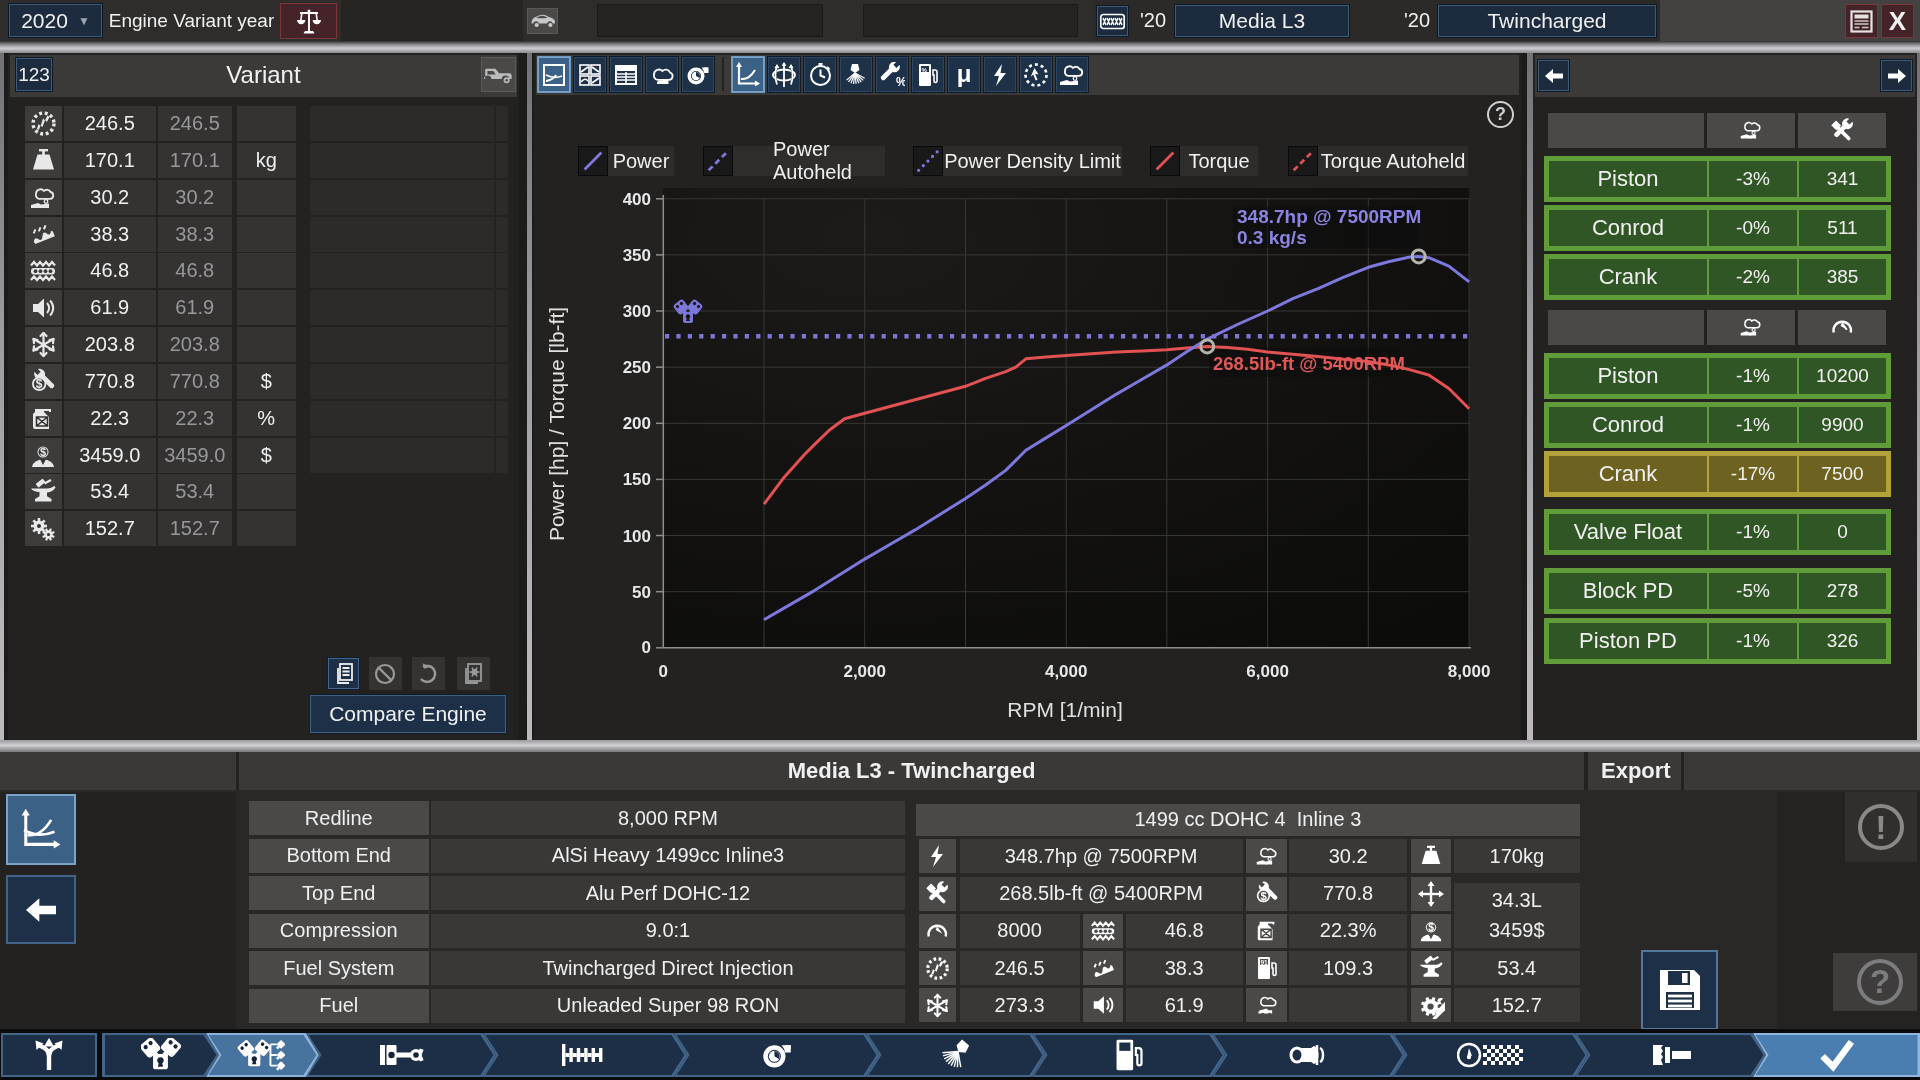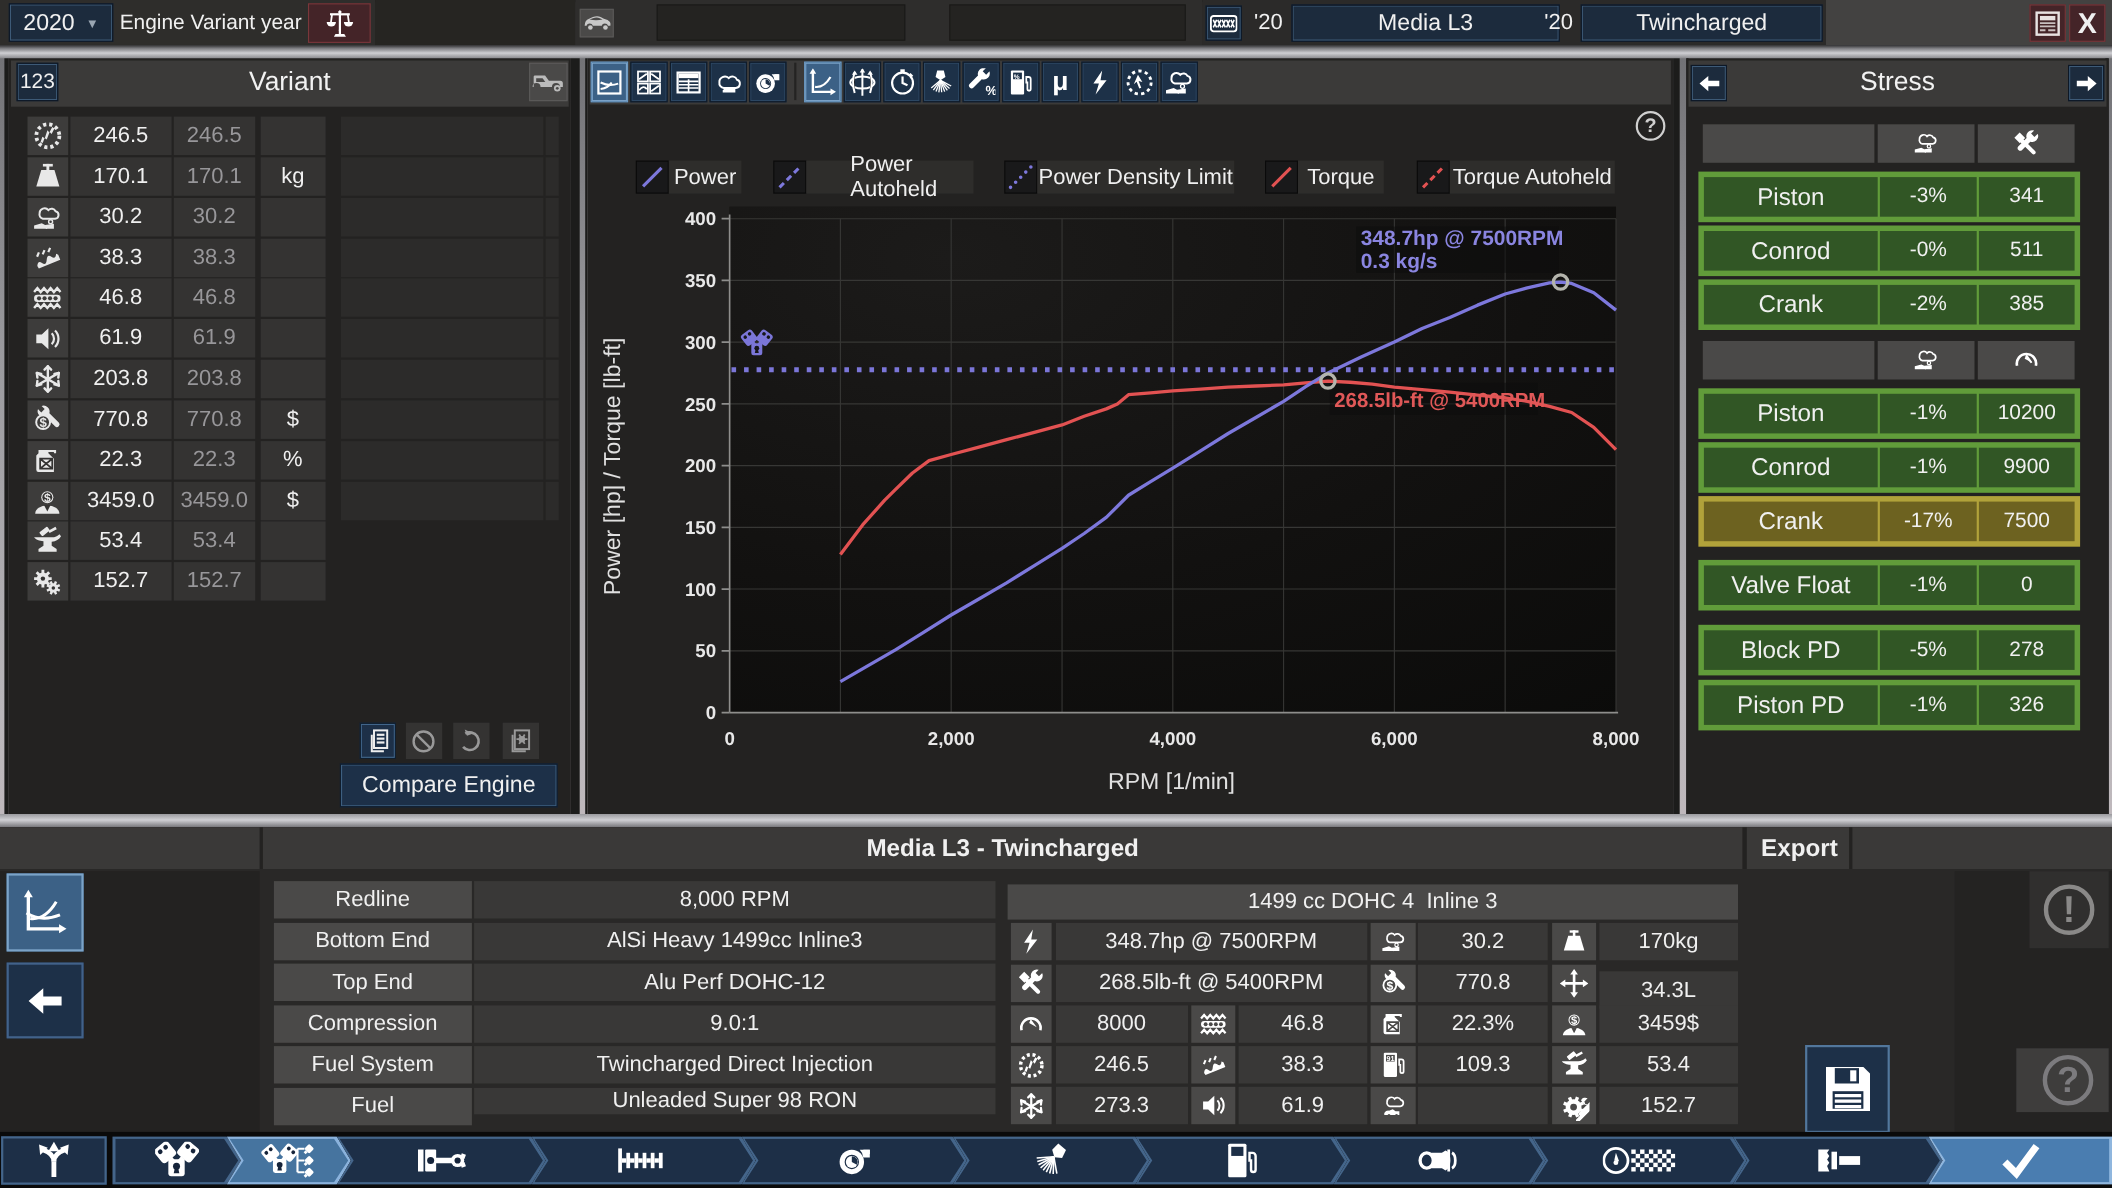--- a/index.html
+++ b/index.html
@@ -79,21 +79,21 @@
     <svg width="25" height="17" viewBox="0 0 25 16">
         <rect x="0.8" y="1" width="23.4" height="14" rx="2.5" fill="none" stroke="#fff" stroke-width="1.7"></rect>
         <path d="M2.4 5.2 l1.1-1.1 1 1.9 1-1.9 1.1 1.1 -1.5 2.8 1.5 2.8 -1.1 1.1 -1-1.9 -1 1.9 -1.1-1.1 1.5-2.8z" fill="#fff"></path>
         <path d="M6.4 5.2 l1.1-1.1 1 1.9 1-1.9 1.1 1.1 -1.5 2.8 1.5 2.8 -1.1 1.1 -1-1.9 -1 1.9 -1.1-1.1 1.5-2.8z" fill="#fff"></path>
         <path d="M10.4 5.2 l1.1-1.1 1 1.9 1-1.9 1.1 1.1 -1.5 2.8 1.5 2.8 -1.1 1.1 -1-1.9 -1 1.9 -1.1-1.1 1.5-2.8z" fill="#fff"></path>
         <path d="M14.4 5.2 l1.1-1.1 1 1.9 1-1.9 1.1 1.1 -1.5 2.8 1.5 2.8 -1.1 1.1 -1-1.9 -1 1.9 -1.1-1.1 1.5-2.8z" fill="#fff"></path>
         <path d="M18.4 5.2 l1.1-1.1 1 1.9 1-1.9 1.1 1.1 -1.5 2.8 1.5 2.8 -1.1 1.1 -1-1.9 -1 1.9 -1.1-1.1 1.5-2.8z" fill="#fff"></path>
       </svg>
   </div>
   <div class="abs vc" style="left:1133px;top:0;width:40px;height:41px;font-size:20px;">'20</div>
-  <div class="abs navybtn vc" style="left:1174px;top:4px;width:244px;height:34px;font-size:21px;">Media L3</div>
+  <div class="abs navybtn vc" style="left:1174px;top:4px;width:176px;height:34px;font-size:21px;">Media L3</div>
   <div class="abs vc" style="left:1397px;top:0;width:40px;height:41px;font-size:20px;">'20</div>
   <div class="abs navybtn vc" style="left:1437px;top:4px;width:220px;height:34px;font-size:21px;">Twincharged</div>
   <div class="abs redbtn vc" style="left:1845px;top:4px;width:33px;height:34px;">
     <svg width="23" height="23" viewBox="0 0 23 23">
         <rect x="1.5" y="1.5" width="20" height="20" fill="none" stroke="#e8e2e2" stroke-width="2.2"></rect>
         <rect x="4.5" y="4.5" width="14" height="4" fill="#e8e2e2"></rect>
         <g stroke="#c9bfbf" stroke-width="1.6">
           <line x1="4.5" y1="11" x2="18.5" y2="11"></line>
           <line x1="4.5" y1="14" x2="18.5" y2="14"></line>
           <line x1="4.5" y1="17.5" x2="9.5" y2="17.5"></line>
@@ -594,23 +594,20 @@
 <text x="30" y="327" font-size="21" fill="#e0e0e0" text-anchor="middle" transform="rotate(-90 30 327)">Power [hp] / Torque [lb-ft]</text>
 </svg>
   </div>
 <div id="rightpanel" class="panel" style="left:1533px; top:53px; width:384px; height:687px;">
     <div class="phead" style="height:42px;"></div>
 <div class="abs navybtn vc" style="left:4px;top:6px;width:33px;height:33px;">
       <svg width="22" height="18" viewBox="0 0 22 18">
         <path d="M10 2 L2 9 l8 7 v-4.5 h10 v-5 H10z" fill="#fff"></path>
       </svg>
     </div>
-<div class="abs vc" style="left:0;top:4px;width:384px;height:36px;">
-      <span class="ptitle">Stress</span>
-    </div>
 <div class="abs navybtn vc" style="left:347px;top:6px;width:33px;height:33px;">
       <svg width="22" height="18" viewBox="0 0 22 18">
         <path d="M12 2 l8 7 -8 7 v-4.5 H2 v-5 h10z" fill="#fff"></path>
       </svg>
     </div>
 <div class="abs" style="left:11px;top:59.5px;width:347px;height:35px;">
 <div class="abs vc" style="left:4px;top:0;width:156px;height:35px;background:#4a4948;"></div>
 <div class="abs vc" style="left:163px;top:0;width:88px;height:35px;background:#4a4948;">
         <svg width="26" height="24" viewBox="0 0 28 28">
           <path d="M7 10 a4.5 4.5 0 0 1 8-3 a4 4 0 0 1 6.5 1 a3.5 3.5 0 0 1 -.5 6.9 h-11 a4 4 0 0 1-3-5z" fill="none" stroke="#fff" stroke-width="1.8"></path>
@@ -721,21 +718,21 @@
 <div class="abs vc" style="left:431px;top:49.4px;width:474px;height:34px;background:#393837;font-size:20px;">8,000 RPM</div>
 <div class="abs vc" style="left:248.5px;top:86.9px;width:180.5px;height:34px;background:#4a4948;font-size:20px;">Bottom End</div>
 <div class="abs vc" style="left:431px;top:86.9px;width:474px;height:34px;background:#393837;font-size:20px;">AlSi Heavy 1499cc Inline3</div>
 <div class="abs vc" style="left:248.5px;top:124.4px;width:180.5px;height:34px;background:#4a4948;font-size:20px;">Top End</div>
 <div class="abs vc" style="left:431px;top:124.4px;width:474px;height:34px;background:#393837;font-size:20px;">Alu Perf DOHC-12</div>
 <div class="abs vc" style="left:248.5px;top:161.9px;width:180.5px;height:34px;background:#4a4948;font-size:20px;">Compression</div>
 <div class="abs vc" style="left:431px;top:161.9px;width:474px;height:34px;background:#393837;font-size:20px;">9.0:1</div>
 <div class="abs vc" style="left:248.5px;top:199.4px;width:180.5px;height:34px;background:#4a4948;font-size:20px;">Fuel System</div>
 <div class="abs vc" style="left:431px;top:199.4px;width:474px;height:34px;background:#393837;font-size:20px;">Twincharged Direct Injection</div>
 <div class="abs vc" style="left:248.5px;top:236.9px;width:180.5px;height:34px;background:#4a4948;font-size:20px;">Fuel</div>
-<div class="abs vc" style="left:431px;top:236.9px;width:474px;height:24px;background:#393837;font-size:20px;">Unleaded Super 98 RON</div>
+<div class="abs vc" style="left:431px;top:236.9px;width:474px;height:34px;background:#393837;font-size:20px;">Unleaded Super 98 RON</div>
 <div class="abs vc" style="left:915.9px;top:51.7px;width:664px;height:32px;background:#4a4948;font-size:20px;">1499 cc DOHC 4&nbsp; Inline 3</div>
 <div class="abs vc" style="left:918.6px;top:87.4px;width:37.2px;height:34px;background:#4a4948;">
       <svg width="24" height="26" viewBox="0 0 22 26">
         <path d="M13 2 L5 14 h5 l-3 10 L17 11 h-5.5z" fill="#fff"></path>
       </svg>
     </div>
 <div class="abs vc" style="left:959.5px;top:87.4px;width:283.1px;height:34px;background:#393837;font-size:20px;">348.7hp @ 7500RPM</div>
 <div class="abs vc" style="left:1246.4px;top:87.4px;width:40.3px;height:34px;background:#4a4948;">
       <svg width="26" height="24" viewBox="0 0 28 28">
         <path d="M7 10 a4.5 4.5 0 0 1 8-3 a4 4 0 0 1 6.5 1 a3.5 3.5 0 0 1 -.5 6.9 h-11 a4 4 0 0 1-3-5z" fill="none" stroke="#fff" stroke-width="1.8"></path>

